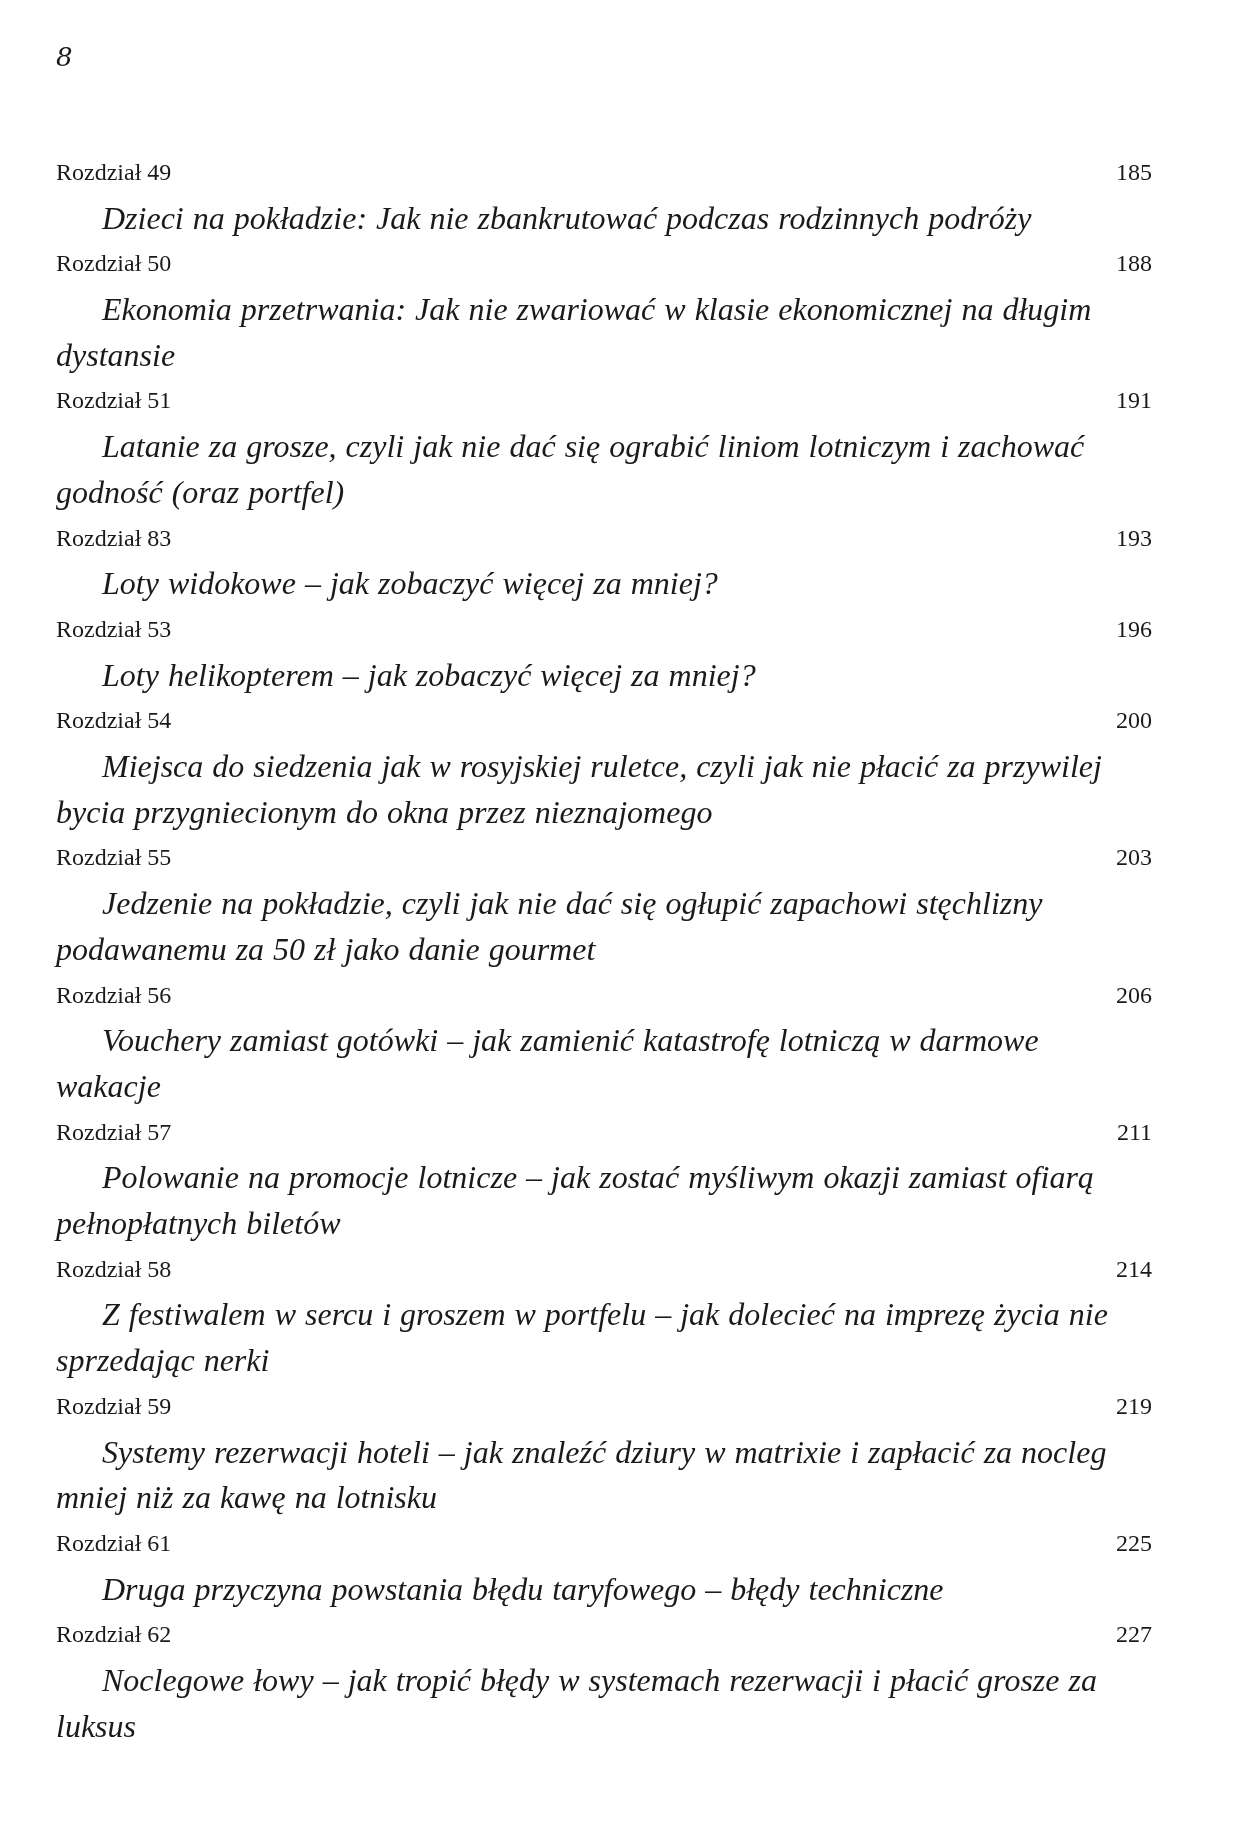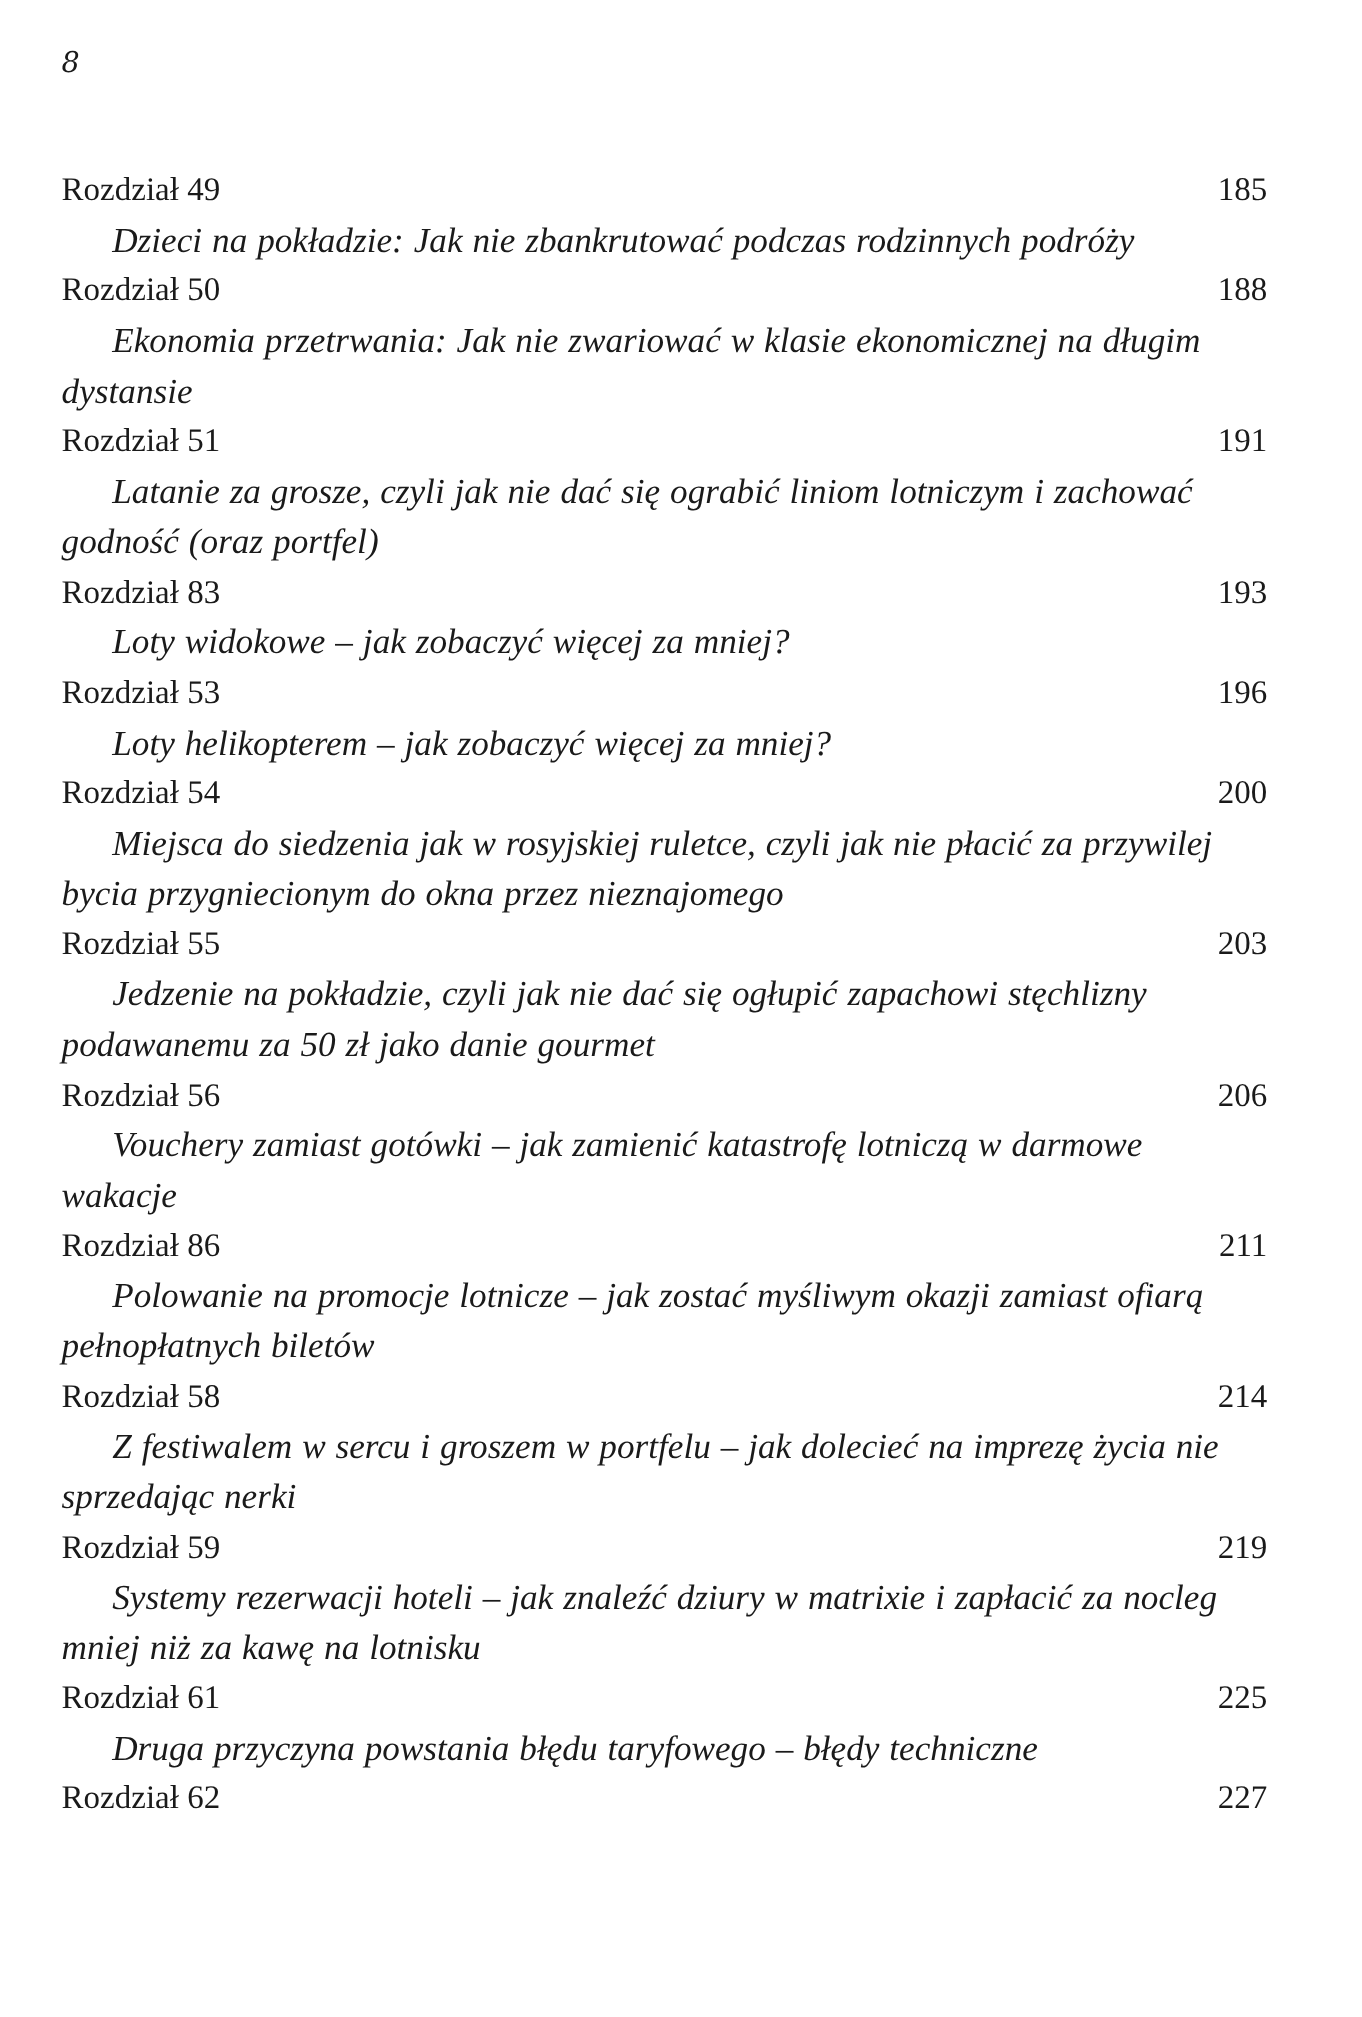--- a/index.html
+++ b/index.html
@@ -7,21 +7,21 @@
   .page-num {
     position: absolute; left: 56px; top: 42px;
     font-family: "DejaVu Serif", serif; font-style: italic; font-size: 26px;
   }
   .toc {
     position: absolute; left: 56px; top: 150px; width: 1100px;
   }
   .entry-head {
     display: flex; justify-content: space-between; align-items: flex-start;
     height: 45.7px; line-height: 45.7px;
-    font-family: "Liberation Serif", serif; font-size: 30px;
+    font-family: "Liberation Serif", serif; font-size: 24px;
   }
   .entry-head .pg { width: 60px; text-align: right; padding-right: 4px; }
   .entry-sub {
     font-family: "Liberation Serif", serif; font-style: italic; font-size: 32px;
     line-height: 45.7px; text-indent: 46px; width: 1092px;
     word-spacing: 1px;
   }
 </style>
 </head>
 <body>
@@ -80,21 +80,21 @@
   </div>
     <div class="entry">
     <div class="entry-head">
       <span class="title">Rozdział 56</span>
       <span class="pg">206</span>
     </div>
     <div class="entry-sub">Vouchery zamiast gotówki – jak zamienić katastrofę lotniczą w darmowe wakacje</div>
   </div>
     <div class="entry">
     <div class="entry-head">
-      <span class="title">Rozdział 86</span>
+      <span class="title">Rozdział 57</span>
       <span class="pg">211</span>
     </div>
     <div class="entry-sub">Polowanie na promocje lotnicze – jak zostać myśliwym okazji zamiast ofiarą pełnopłatnych biletów</div>
   </div>
     <div class="entry">
     <div class="entry-head">
       <span class="title">Rozdział 58</span>
       <span class="pg">214</span>
     </div>
     <div class="entry-sub">Z festiwalem w sercu i groszem w portfelu – jak dolecieć na imprezę życia nie sprzedając nerki</div>
@@ -111,14 +111,15 @@
       <span class="title">Rozdział 61</span>
       <span class="pg">225</span>
     </div>
     <div class="entry-sub">Druga przyczyna powstania błędu taryfowego – błędy techniczne</div>
   </div>
     <div class="entry">
     <div class="entry-head">
       <span class="title">Rozdział 62</span>
       <span class="pg">227</span>
     </div>
+    <div class="entry-sub">Noclegowe łowy – jak tropić błędy w systemach rezerwacji i płacić grosze za luksus</div>
   </div>
   </div>
 
 </body></html>

